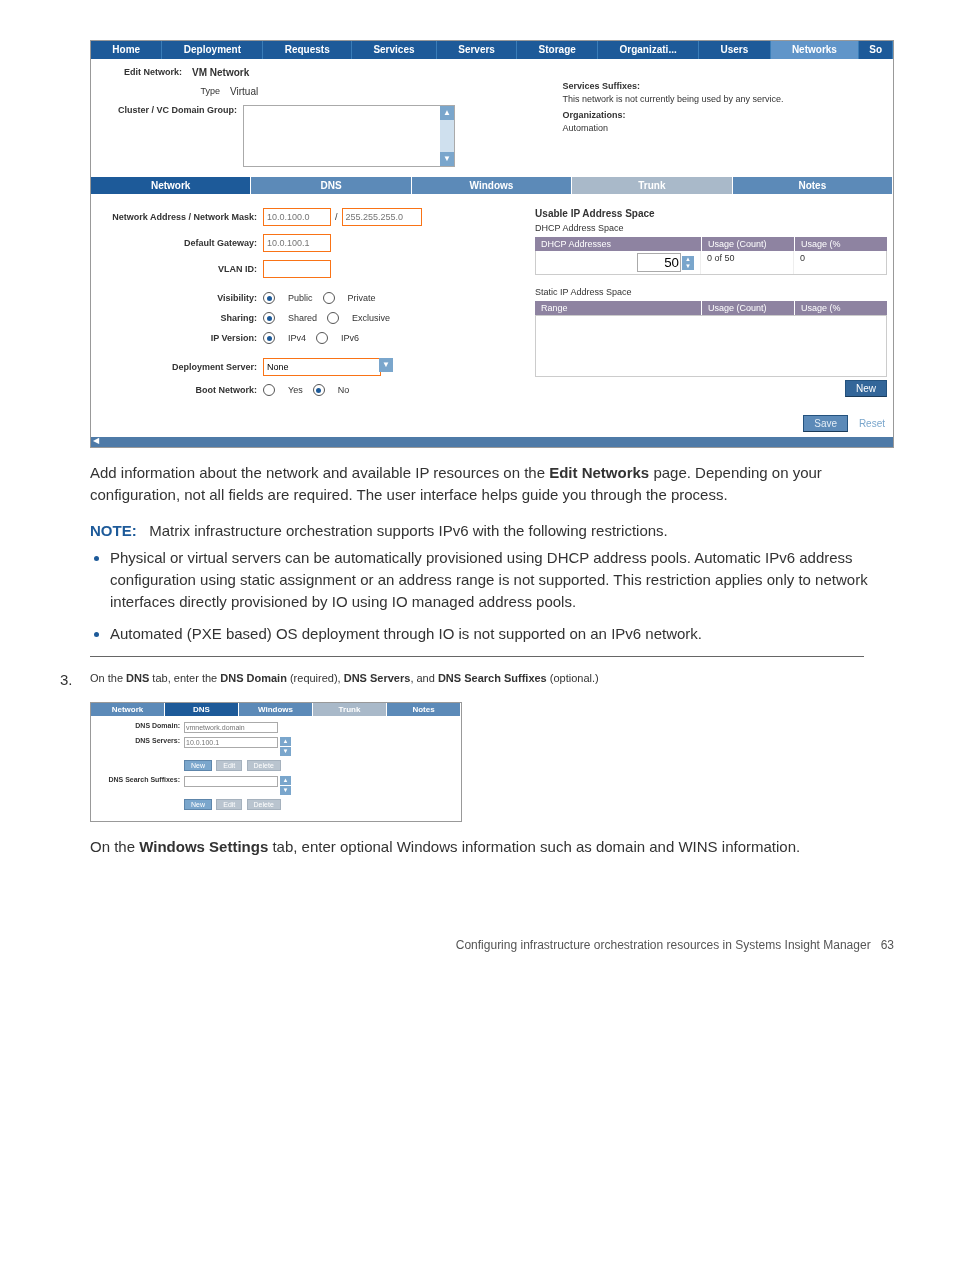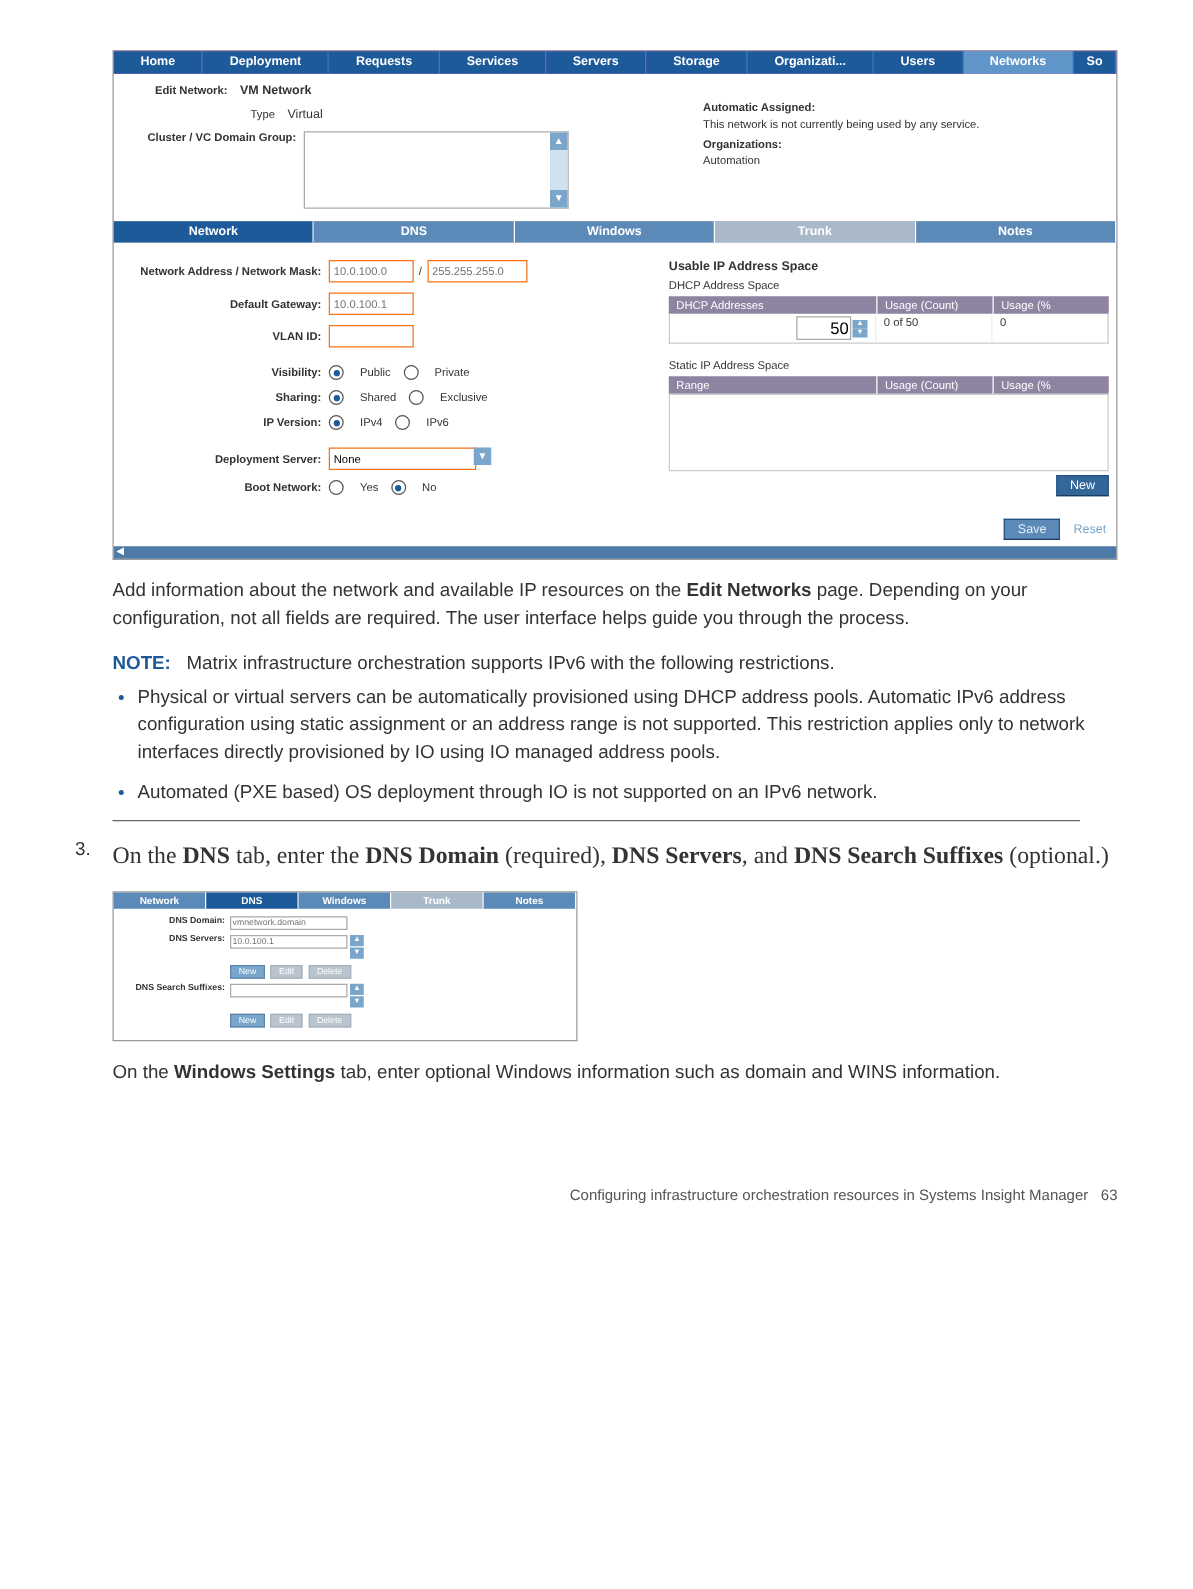--- a/index.html
+++ b/index.html
@@ -194,21 +194,21 @@
   }
   ul.bullets li {
     margin-bottom: 10px;
     font-size: 15px;
     line-height: 1.45;
   }
   ul.bullets li::marker { color: #1d5a99; }
   hr.sep { border: none; border-top: 1px solid #666; margin: 6px 30px 14px 30px;}
   .step-row { display: flex; margin-left: 0;}
   .step-num { width: 30px; font-size: 15px;}
-  .step-body { flex:1; font-size: 19px; line-height:1.45;font-family:Liberation Serif, serif;}
+  .step-body { flex:1; font-size: 11px; line-height:1.45;}
   
   .mini-shot {
     margin: 14px 0 14px 30px;
     width: 370px;
     border: 1px solid #999;
     background:#fff;
     font-size: 8px;
   }
   .mini-sub-tabs { display:flex;}
   .mini-sub-tabs .mtab {
@@ -263,21 +263,21 @@
       <div class="edit-row" style="align-items:flex-start;">
         <label class="lbl" style="width:130px;">Cluster / VC Domain Group:</label>
         <div class="mini-listbox">
           <div class="scroll-btn up">▲</div>
           <div class="scroll-track"></div>
           <div class="scroll-btn down">▼</div>
         </div>
       </div>
     </div>
     <div class="right-col">
-      <div class="right-hdr" style="margin-top:18px;">Automatic Assigned:</div>
+      <div class="right-hdr" style="margin-top:18px;">Services Suffixes:</div>
       <div>This network is not currently being used by any service.</div>
       <div class="right-hdr" style="margin-top:6px;">Organizations:</div>
       <div>Automation</div>
     </div>
   </div>
 
   <div class="sub-tabs">
     <div class="sub-tab active">Network</div>
     <div class="sub-tab" style="background:#5c8ab8;">DNS</div>
     <div class="sub-tab" style="background:#5c8ab8;">Windows</div>

